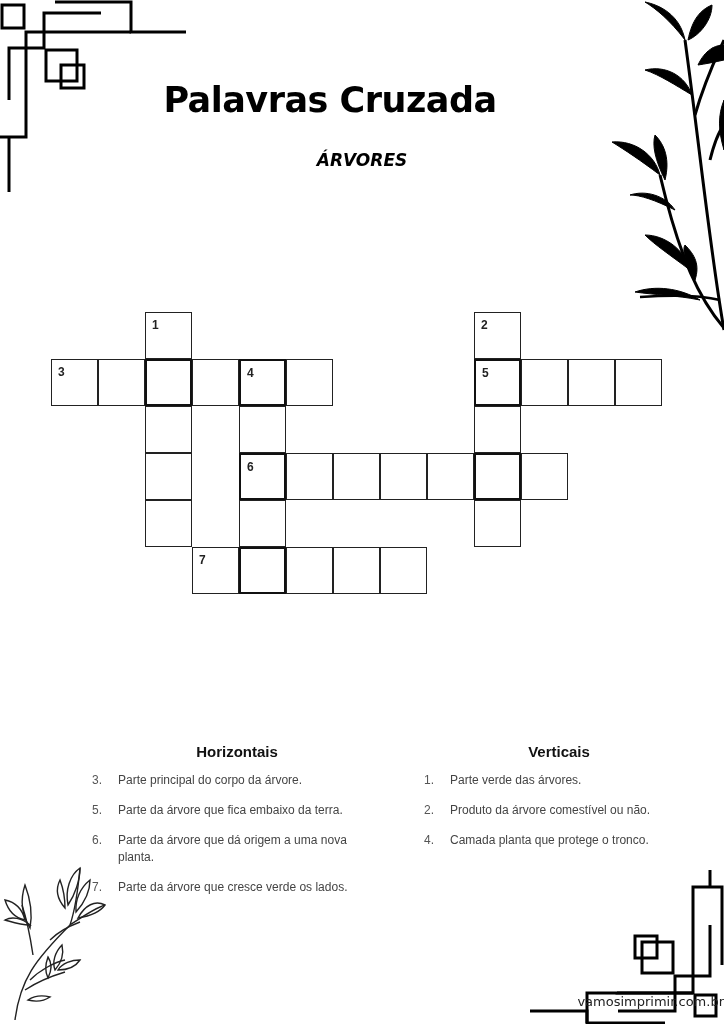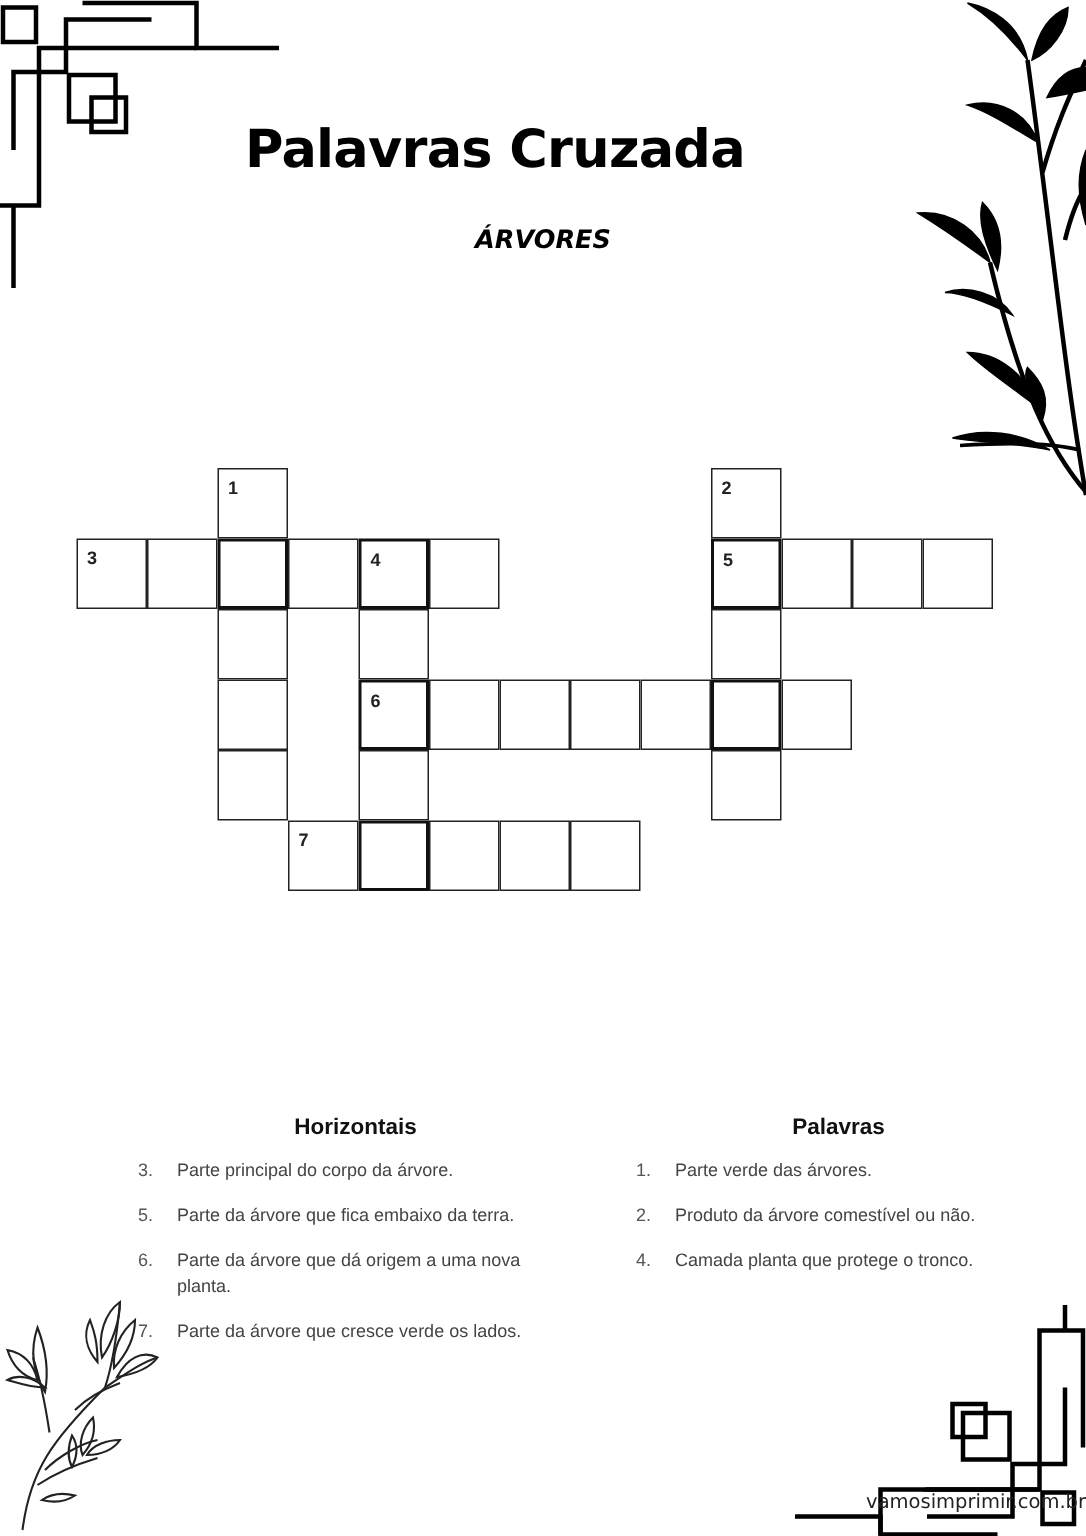--- a/index.html
+++ b/index.html
@@ -174,21 +174,21 @@
       <span class="n">6.</span>
       <span class="t">Parte da árvore que dá origem a uma nova planta.</span>
     </div>
   <div class="clue">
       <span class="n">7.</span>
       <span class="t">Parte da árvore que cresce verde os lados.</span>
     </div>
 </div>
 
 <div class="clues" style="left:424px;width:290px">
-  <h3 style="margin-left:-20px">Palavras</h3>
+  <h3 style="margin-left:-20px">Verticais</h3>
   <div class="clue">
       <span class="n">1.</span>
       <span class="t">Parte verde das árvores.</span>
     </div>
   <div class="clue">
       <span class="n">2.</span>
       <span class="t">Produto da árvore comestível ou não.</span>
     </div>
   <div class="clue">
       <span class="n">4.</span>

